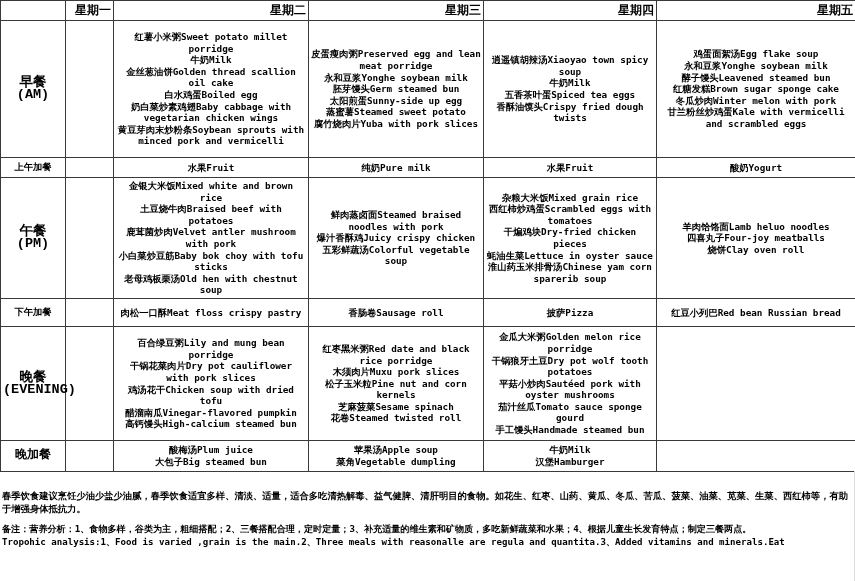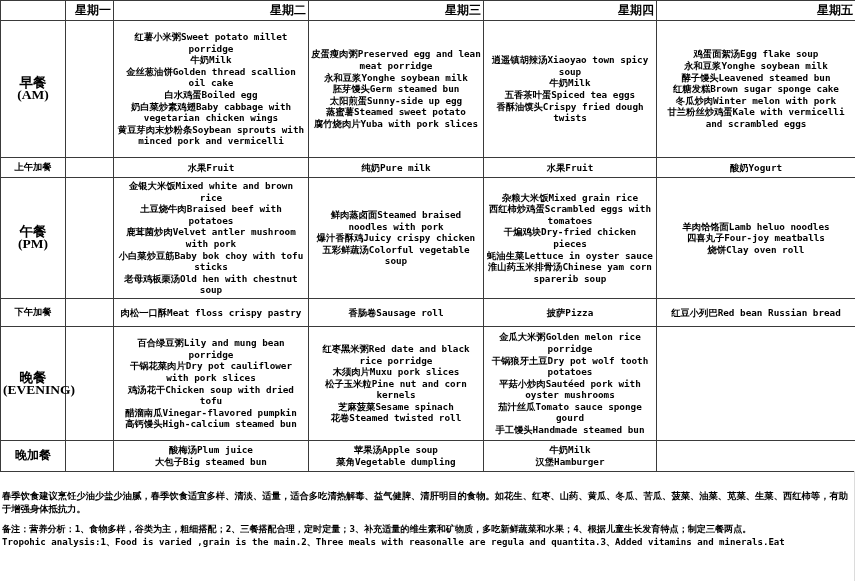--- a/index.html
+++ b/index.html
@@ -2,21 +2,21 @@
 <html><head>
 <meta charset="utf-8">
 <style>
   html, body { margin: 0; padding: 0; background: #ffffff; }
   body { width: 855px; height: 581px; overflow: hidden; position: relative;
          font-family: "DejaVu Sans Mono", "Liberation Mono", monospace; color: #000; }
   table.menu { border-collapse: collapse; position: absolute; left: 0; top: 0; width: 855px; table-layout: fixed; }
   table.menu td, table.menu th { border: 1.5px solid #3a3a3a; padding: 0 2px; text-align: center; vertical-align: middle;
          font-size: 9.3px; line-height: 11.6px; font-weight: bold; }
   table.menu th { font-family: "DejaVu Sans", sans-serif; font-size: 12px; font-weight: bold; height: 19px; text-align: right; }
-  td.rowlabel { font-family: Liberation Serif, serif; font-size: 13px; line-height: 16px; font-weight: bold; }
+  td.rowlabel { font-family: Liberation Mono, monospace; font-size: 13px; line-height: 16px; font-weight: bold; }
   td.rowlabel.small { font-size: 12px; }
   td.rowlabel.big { font-size: 13.5px; }
   .line { display: block; }
   .notes { position: absolute; left: 2px; top: 490px; width: 850px; font-size: 9.3px; line-height: 12.5px; font-weight: bold; }
   .remark { position: absolute; left: 2px; top: 523px; width: 852px; font-size: 9.1px; line-height: 12.5px; font-weight: bold; }
   .right-edge { position: absolute; right: 0; top: 471px; width: 1px; height: 110px; background: #dcdcdc; }
 </style>
 </head>
 <body>
 

